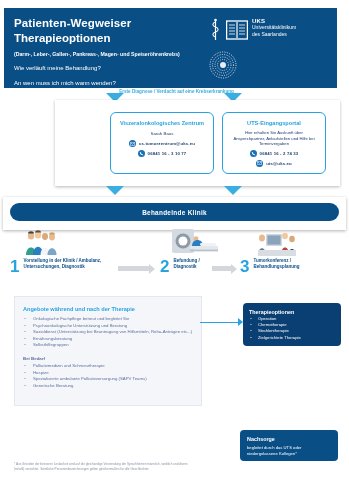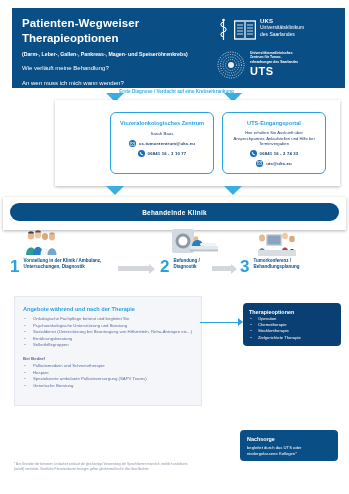--- a/index.html
+++ b/index.html
@@ -7,21 +7,21 @@
     width:349px;height:494px;
     background:#ffffff;
     font-family:"Liberation Sans", sans-serif;
     overflow:hidden;
     position:relative;
   }
   .page{position:relative;width:349px;height:494px;background:#fff;}
 
   
   .header{
-    position:absolute;left:12px;top:8px;width:333px;height:80px;
+    position:absolute;left:4px;top:8px;width:333px;height:80px;
     background:#0a4e86;
     box-sizing:border-box;
     padding:9px 10px 0 10px;
   }
   .h-title1{color:#ffffff;font-size:11.5px;font-weight:bold;letter-spacing:.1px;line-height:13px;}
   .h-title2{color:#ffffff;font-size:11.5px;font-weight:bold;line-height:14px;margin-top:1px;}
   .h-sub{color:#ffffff;font-size:5.2px;font-weight:bold;line-height:8px;margin-top:5px;}
   .h-q{color:#ffffff;font-size:6px;line-height:8.5px;margin-top:6px;}
 
   .logos{position:absolute;right:8px;top:10px;width:120px;}
@@ -171,26 +171,20 @@
       <div class="logo-row2">
         <span>
           <svg class="sealsvg" width="28" height="28" viewBox="0 0 28 28">
             <circle cx="14" cy="14" r="13" fill="none" stroke="#ffffff" stroke-width="1" stroke-dasharray="1 1.4" opacity=".85"></circle>
             <circle cx="14" cy="14" r="10.5" fill="none" stroke="#ffffff" stroke-width="1" stroke-dasharray="1 1.4" opacity=".8"></circle>
             <circle cx="14" cy="14" r="8" fill="none" stroke="#ffffff" stroke-width="1" stroke-dasharray="1 1.3" opacity=".75"></circle>
             <circle cx="14" cy="14" r="5.5" fill="none" stroke="#ffffff" stroke-width="1" stroke-dasharray="1 1.2" opacity=".7"></circle>
             <circle cx="14" cy="14" r="3" fill="#ffffff" opacity=".9"></circle>
           </svg>
         </span>
-        <div>
-          <div class="uts-txt">Universitätsmedizinisches</div>
-          <div class="uts-txt">Zentrum für Tumor-</div>
-          <div class="uts-txt">erkrankungen des Saarlandes</div>
-          <div class="uts-big">UTS</div>
-        </div>
       </div>
     </div>
   </div>
 
   <div class="topcap">Erste Diagnose / Verdacht auf eine Krebserkrankung</div>
 
   <div class="tri s1"></div>
   <div class="tri s2"></div>
 
   <div class="panel"></div>

